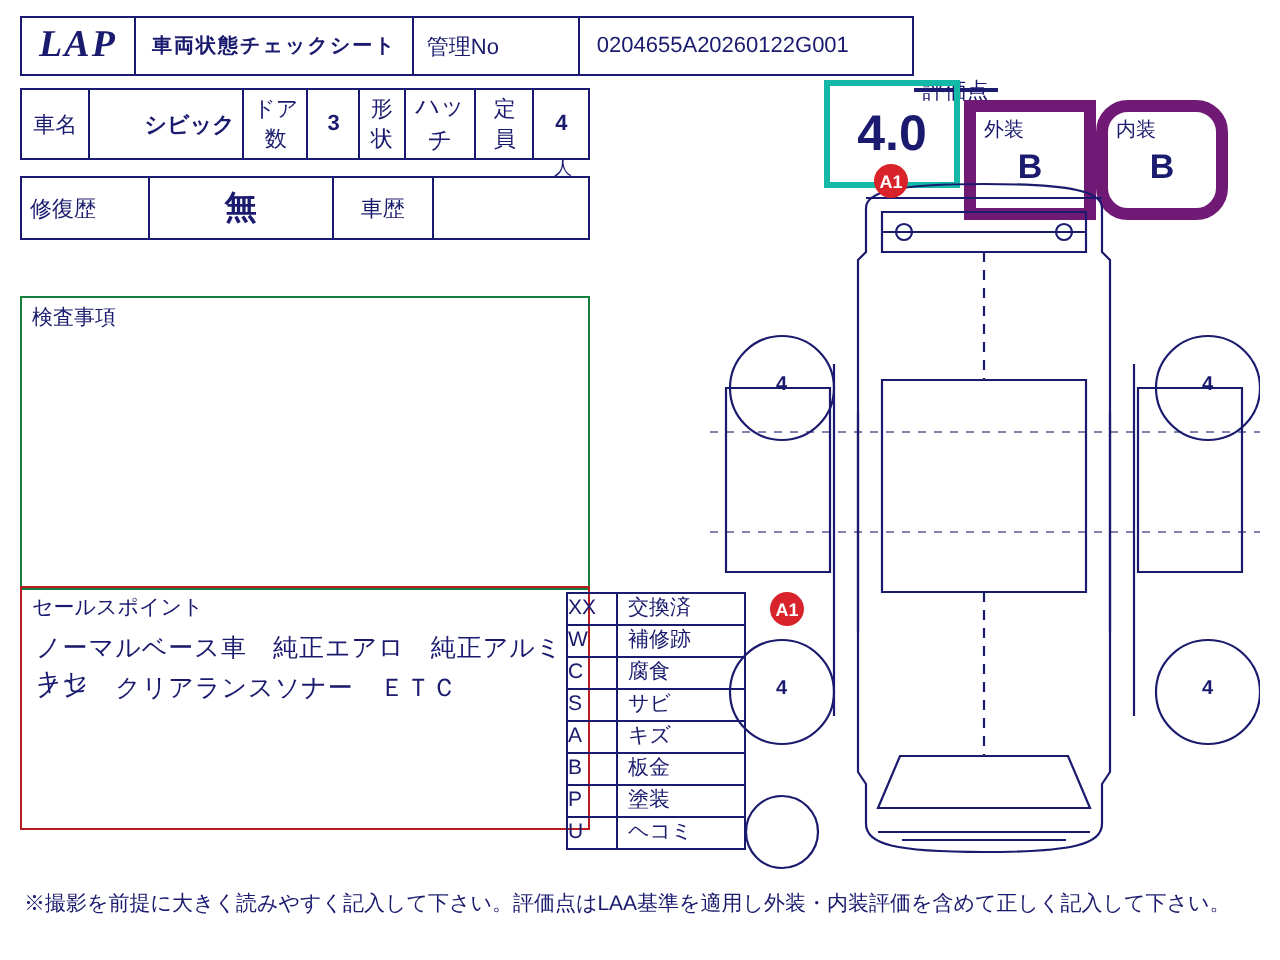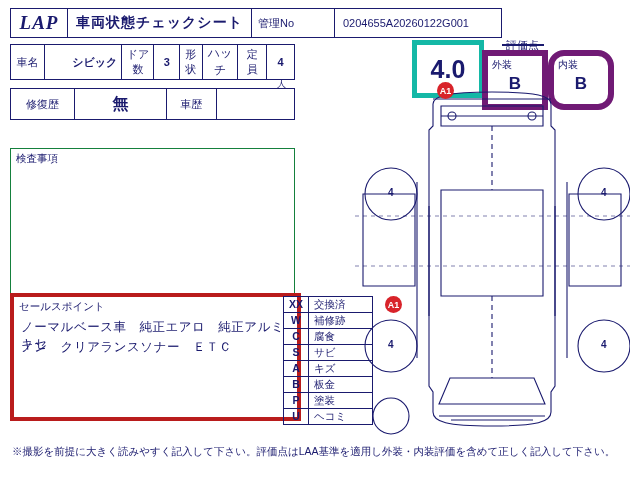--- a/index.html
+++ b/index.html
@@ -25,41 +25,41 @@
     display:flex;align-items:center;justify-content:center;
   }
   .logo-text{
     font-family:"Liberation Serif", serif;
     font-style:italic;font-weight:bold;font-size:19px;letter-spacing:1px;
     color:#1a1a6e;
   }
   .title-box{
     border:1px solid #1a1a6e;
     display:flex;align-items:center;justify-content:center;
-    padding:0 8px;font-size:14px;font-weight:bold;letter-spacing:1px;
+    padding:0 8px;font-size:10px;font-weight:bold;letter-spacing:1px;
   }
   .kanri-box{
     border:1px solid #1a1a6e;border-left:none;
     display:flex;align-items:center;padding:0 6px;font-size:11px;
     min-width:70px;
   }
   .kanri-val{
     border:1px solid #1a1a6e;border-left:none;
     display:flex;align-items:center;padding:0 8px;font-size:11px;
     min-width:150px;
   }
   .hyouka-label{
     border:1px solid #1a1a6e;border-left:none;
     display:flex;align-items:center;padding:0 4px;font-size:11px;margin-top:36px;
   }
   .spacer{flex:1;}
   
   .score-box{
     position:absolute;left:412px;top:40px;width:62px;height:48px;
-    border:5px solid #14b8a6;display:flex;align-items:center;justify-content:center;
+    border:3px solid #14b8a6;display:flex;align-items:center;justify-content:center;
     font-size:25px;font-weight:bold;
   }
   .gn-box{
     position:absolute;width:54px;height:48px;border:6px solid #701a75;margin-top:20px;
   }
   .gn-box .gn-label{
     position:absolute;top:2px;left:4px;font-size:10px;
   }
   .gn-box .gn-val{
     position:absolute;top:18px;left:0;width:100%;text-align:center;
@@ -77,31 +77,31 @@
   .c{text-align:center;}
   .big{font-size:14px;font-weight:bold;}
   
   .notes{
     position:absolute;left:10px;top:148px;width:283px;height:145px;
     border:1px solid #15803d;
   }
   .notes .cap{position:absolute;top:3px;left:5px;font-size:10.5px;}
   .sales{
     position:absolute;left:10px;top:293px;width:283px;height:120px;
-    border:4px solid #b91c1c;
+    border:1px solid #b91c1c;
   }
   .sales .cap{position:absolute;top:3px;left:5px;font-size:10.5px;}
   .sales .line1{position:absolute;top:22px;left:7px;font-size:12.5px;letter-spacing:0.5px;}
   .sales .line2{position:absolute;top:42px;left:7px;font-size:12.5px;letter-spacing:0.5px;}
 
   
   .legend{position:absolute;left:283px;top:296px;width:90px;}
   table.lg{border-collapse:collapse;width:100%;}
   table.lg td{border:1px solid #1a1a6e;font-size:10.5px;height:15px;line-height:15px;padding:0;}
-  table.lg td.k{width:24px;text-align:center;font-weight:bold;}
+  table.lg td.k{width:24px;text-align:left;font-weight:normal;}
   table.lg td.v{text-align:left;padding-left:5px;}
 
   
   .diagram{position:absolute;left:355px;top:86px;width:275px;height:350px;}
   .marker{
     position:absolute;width:17px;height:17px;border-radius:50%;
     background:#d8232a;color:#fff;font-size:9px;font-weight:bold;
     display:flex;align-items:center;justify-content:center;
   }
   .wheelnum{
@@ -151,21 +151,21 @@
         <td class="lbl" style="width:16px;">形状</td>
         <td class="c" style="width:40px;font-size:12px;margin-top:44px;">ハッチ</td>
         <td class="lbl" style="width:28px;">定員</td>
         <td class="c big" style="width:30px;">4</td>
       </tr>
     </tbody>
       </table>
     <table class="t" style="margin-top:8px;">
       <tbody>
           <tr>
-        <td class="lbl" style="height:30px;width:48px;text-align:center;">修復歴</td>
+        <td class="lbl" style="height:30px;width:48px;text-align:left;">修復歴</td>
         <td class="c" style="width:72px;font-size:16px;font-weight:bold;">無</td>
         <td class="lbl" style="width:36px;">車歴</td>
         <td class="c" style="width:60px;"></td>
       </tr>
     </tbody>
       </table>
   </div>
 
   <div style="position:absolute;left:277px;top:78px;font-size:9px;">人</div>
 

